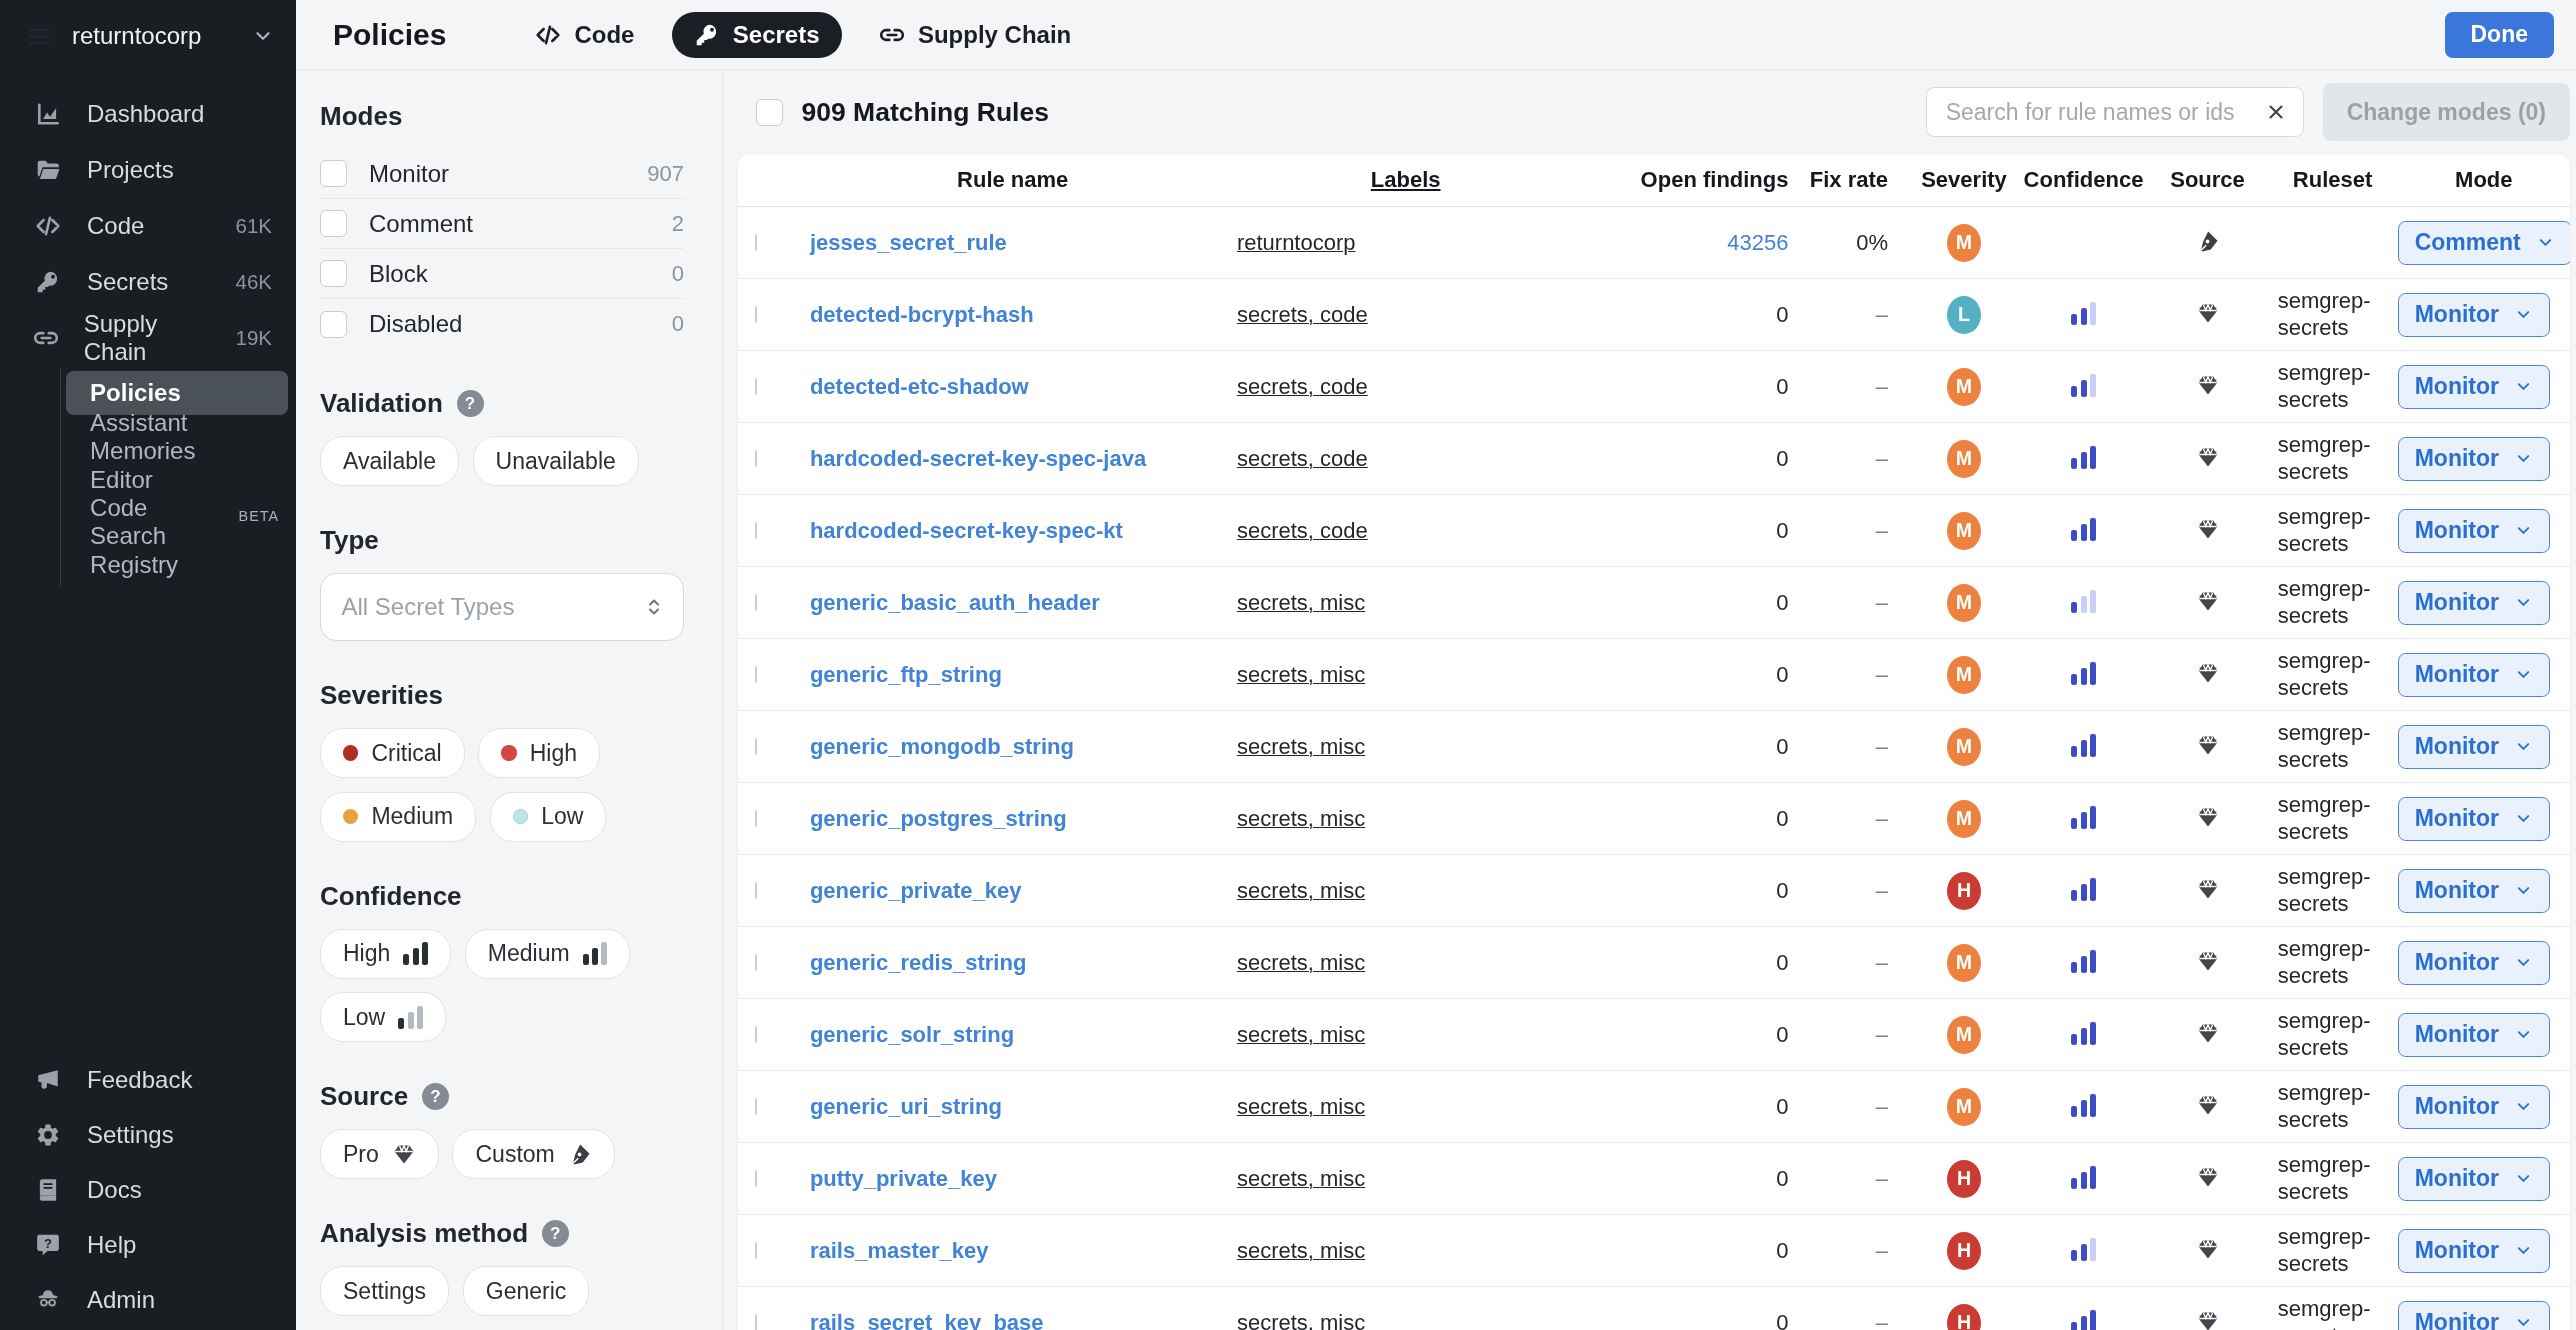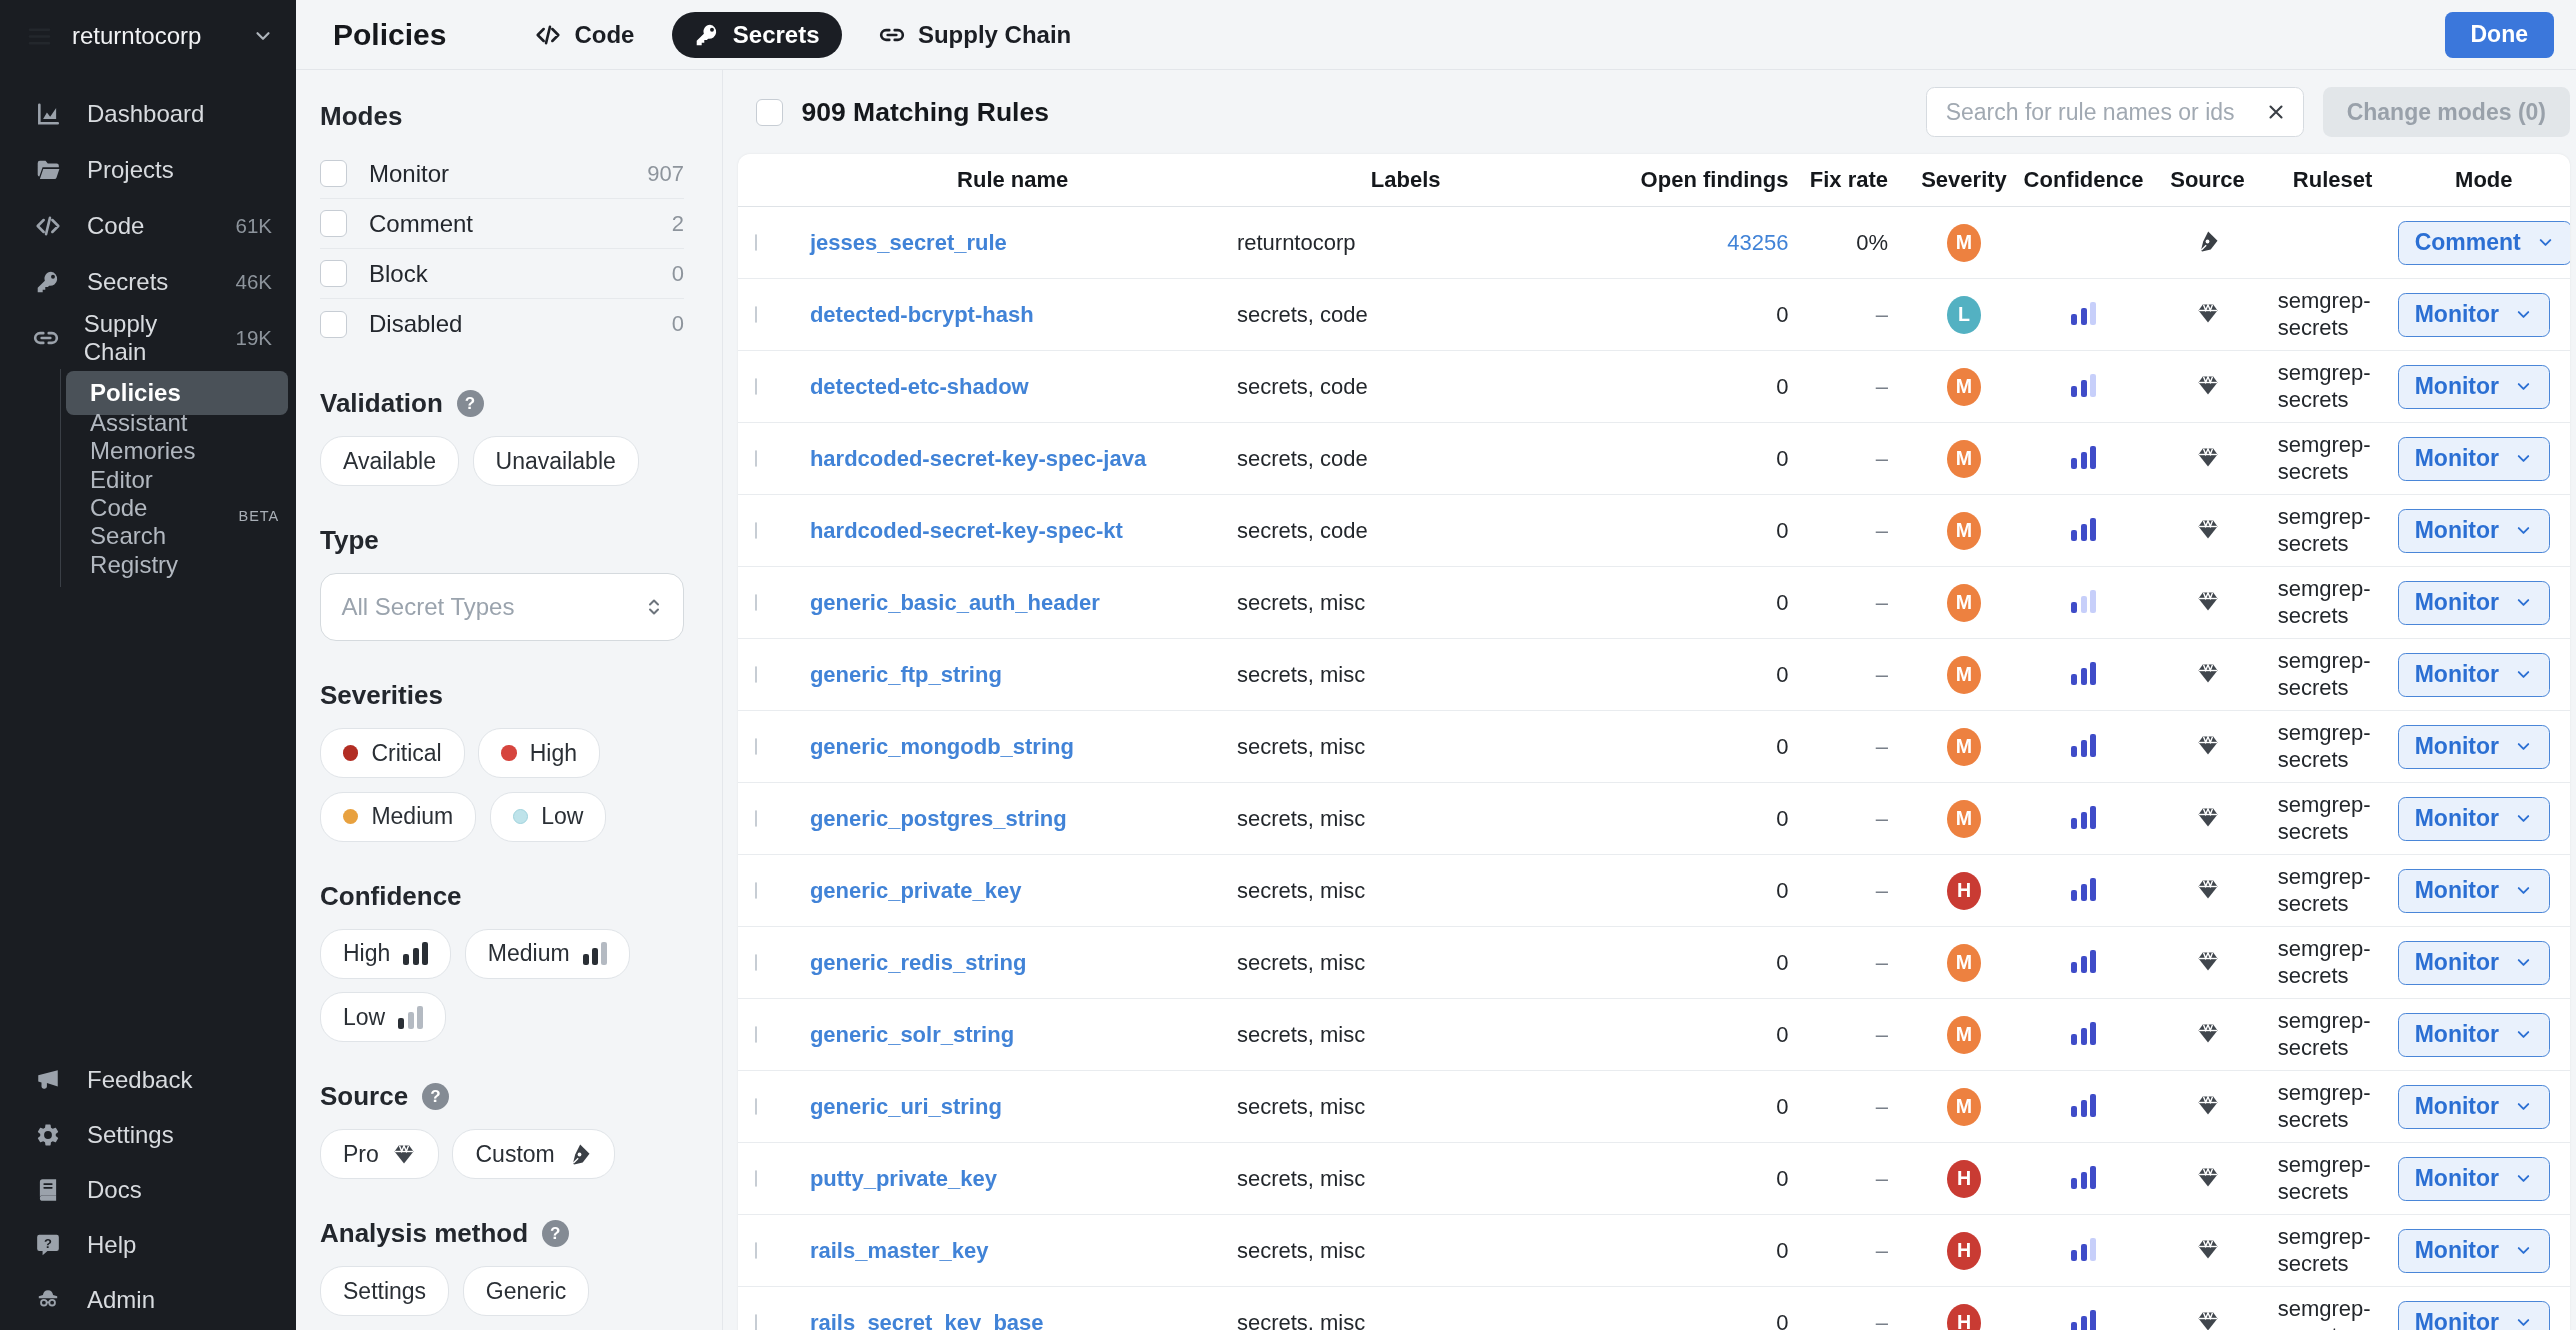--- a/index.html
+++ b/index.html
@@ -58,29 +58,29 @@
   .fselect .icon { color:#6d747c; }
 
   
   .table-area { flex:1; min-width:0; padding:0 6px 0 14.5px; display:flex; flex-direction:column; overflow:hidden; }
   .list-toolbar { height:84px; flex-shrink:0; display:flex; align-items:center; gap:19px; padding-left:18px; }
   .list-title { font-size:26.5px; font-weight:700; color:#15181c; }
   .search-box { margin-left:auto; width:378px; height:50px; background:#fff; border:0.9px solid #d6dbe0; border-radius:8.5px; display:flex; align-items:center; padding:0 15.4px 0 19px; gap:10.2px; }
   .search-box input { flex:1; border:none; outline:none; font-family:inherit; font-size:23px; color:#4c1d95; background:transparent; min-width:0; }
   .search-box input::placeholder { color:#a1a9b2; }
   .clear-x { color:#3a3f45; cursor:pointer; flex-shrink:0; }
-  .change-modes { height:50px; padding:0 24px; border:none; border-radius:8.5px; background:#e2e6e9; color:#99a1aa; font-size:23px; font-weight:600; font-family:inherit; cursor:not-allowed; }
+  .change-modes { height:58px; padding:0 24px; border:none; border-radius:8.5px; background:#e2e6e9; color:#99a1aa; font-size:23px; font-weight:600; font-family:inherit; cursor:not-allowed; }
 
   .card { background:#fff; border-radius:12px 12px 0 0; box-shadow:0 0.9px 2.6px rgba(20,24,30,.07); flex:1; overflow:hidden; }
   .trow { display:grid; grid-template-columns:51px 427px 359px 214px 120px 111px 128px 120px 120px 1fr; align-items:center; height:72px; border-bottom:0.9px solid #e9ecef; }
   .trow.thead { height:53px; border-bottom:0.9px solid #dfe3e7; }
   .th { font-size:22px; font-weight:700; color:#15181c;text-align:center; }
   .c-check { padding-left:17px; }
   .c-name { padding-left:21.4px; }
-  .c-labels { padding-left:21.4px; }
+  .c-labels { padding-left:21.4px;text-decoration:underline; }
   .c-open { text-align:right; }
   .c-fix { text-align:right; padding-right:20.5px; }
   .c-sev, .c-conf, .c-src { text-align:center; }
   .c-rule { padding-left:10.2px; }
   .c-mode { padding-left:10.2px; }
   .rule-link { font-size:22px; font-weight:600; color:#4183d7; text-decoration:none; cursor:pointer; }
   .cell-text { font-size:22px; color:#23272c; }
   .dash { color:#79808a; }
   .open-link { font-size:22px; color:#4183d7; cursor:pointer;text-align:right; }
   .sev-badge { width:34px; height:38px; border-radius:50%; display:inline-flex; align-items:center; justify-content:center; color:#fff; font-size:19.6px; font-weight:700; }

